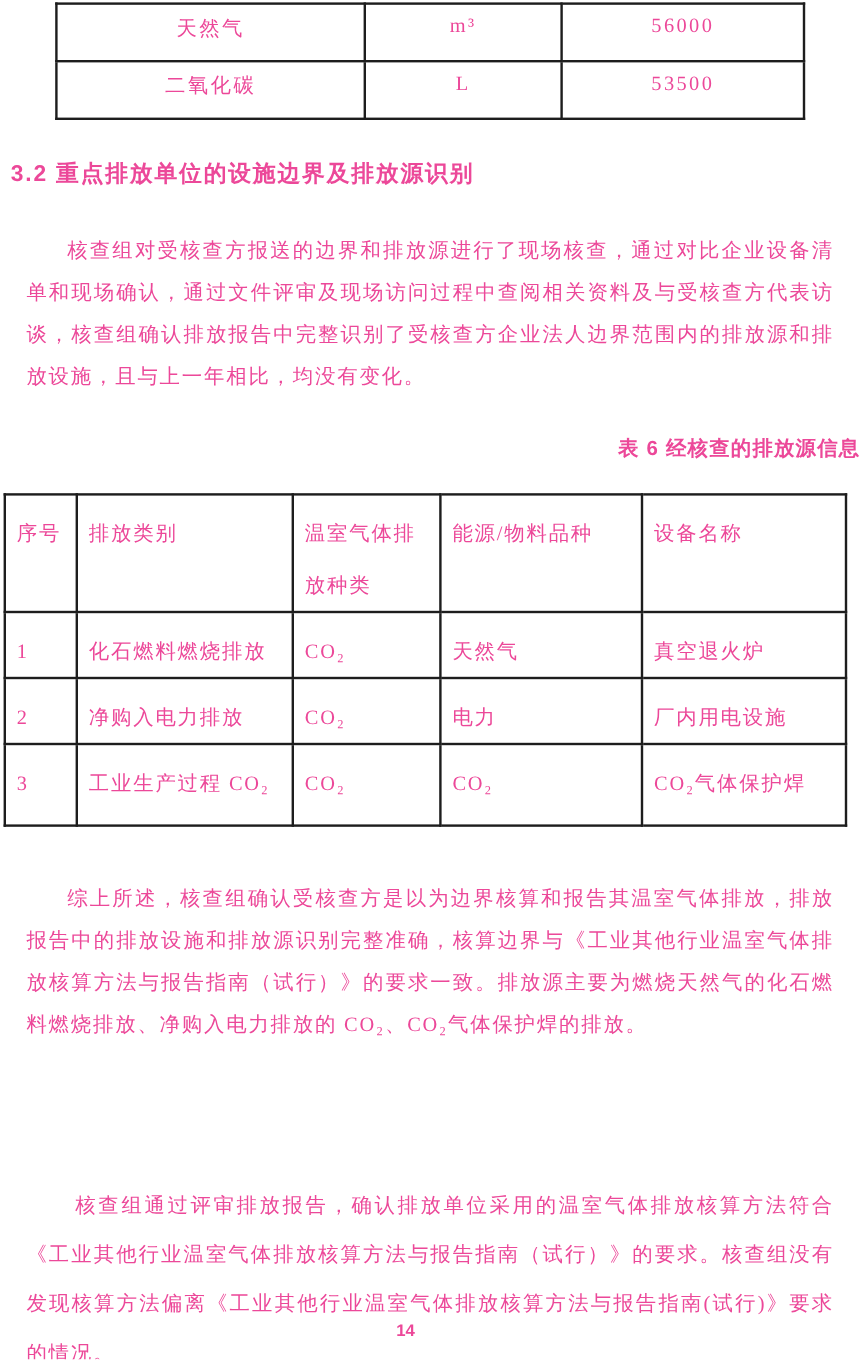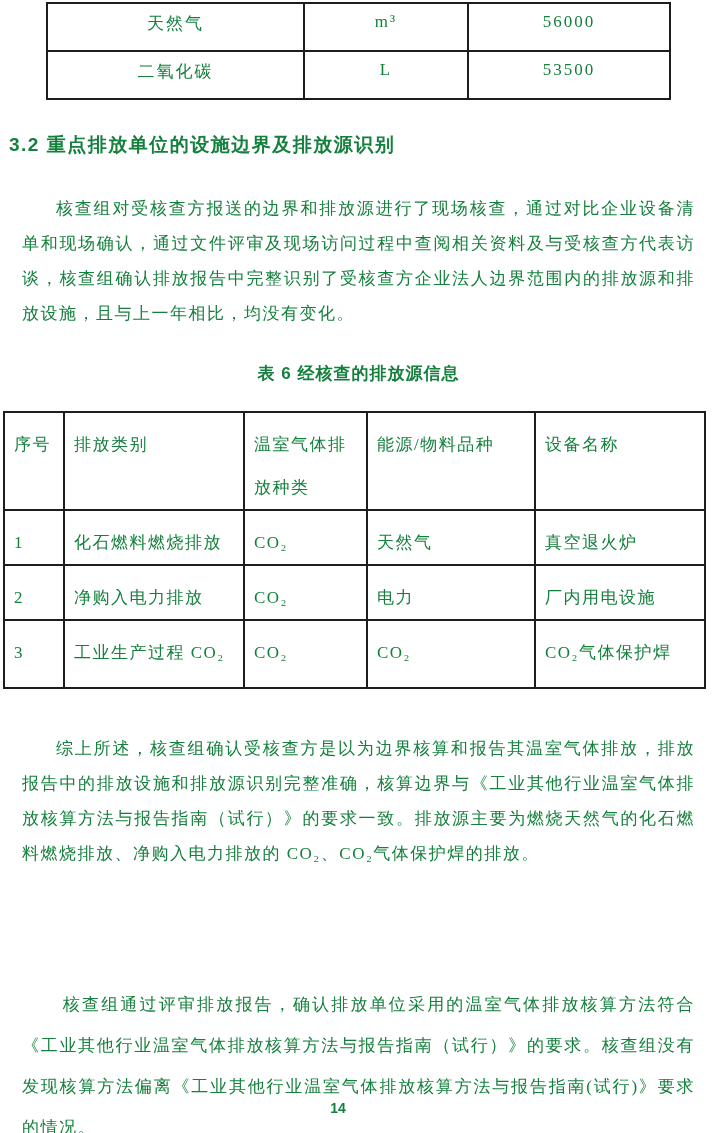--- a/index.html
+++ b/index.html
@@ -5,21 +5,21 @@
   html, body {
     margin: 0;
     padding: 0;
     background: #ffffff;
   }
   .page {
     position: relative;
     width: 717px;
     height: 1133px;
     background: #ffffff;
-    color: #15803d;
+    color: #ec4899;
     font-family: "Liberation Serif", "DejaVu Serif", serif;
     overflow: hidden;
   }
   table {
     border-collapse: collapse;
     table-layout: fixed;
   }
   td, th {
     border: 2px solid #1d1d1d;
     box-sizing: border-box;
@@ -69,21 +69,21 @@
   .p1 { top: 191px; text-indent: 2em; }
   .p2 { top: 731px; text-indent: 2em; }
   .p3 { top: 984px; text-indent: 2.4em; line-height: 41px; }
 
   
   .caption {
     position: absolute;
     top: 362px;
     left: 0;
     width: 717px;
-    text-align: center;
+    text-align: right;
     font-family: "Liberation Sans", "DejaVu Sans", sans-serif;
     font-weight: bold;
     font-size: 17px;
     letter-spacing: 1px;
   }
 
   
   .t-main {
     position: absolute;
     left: 3px;

